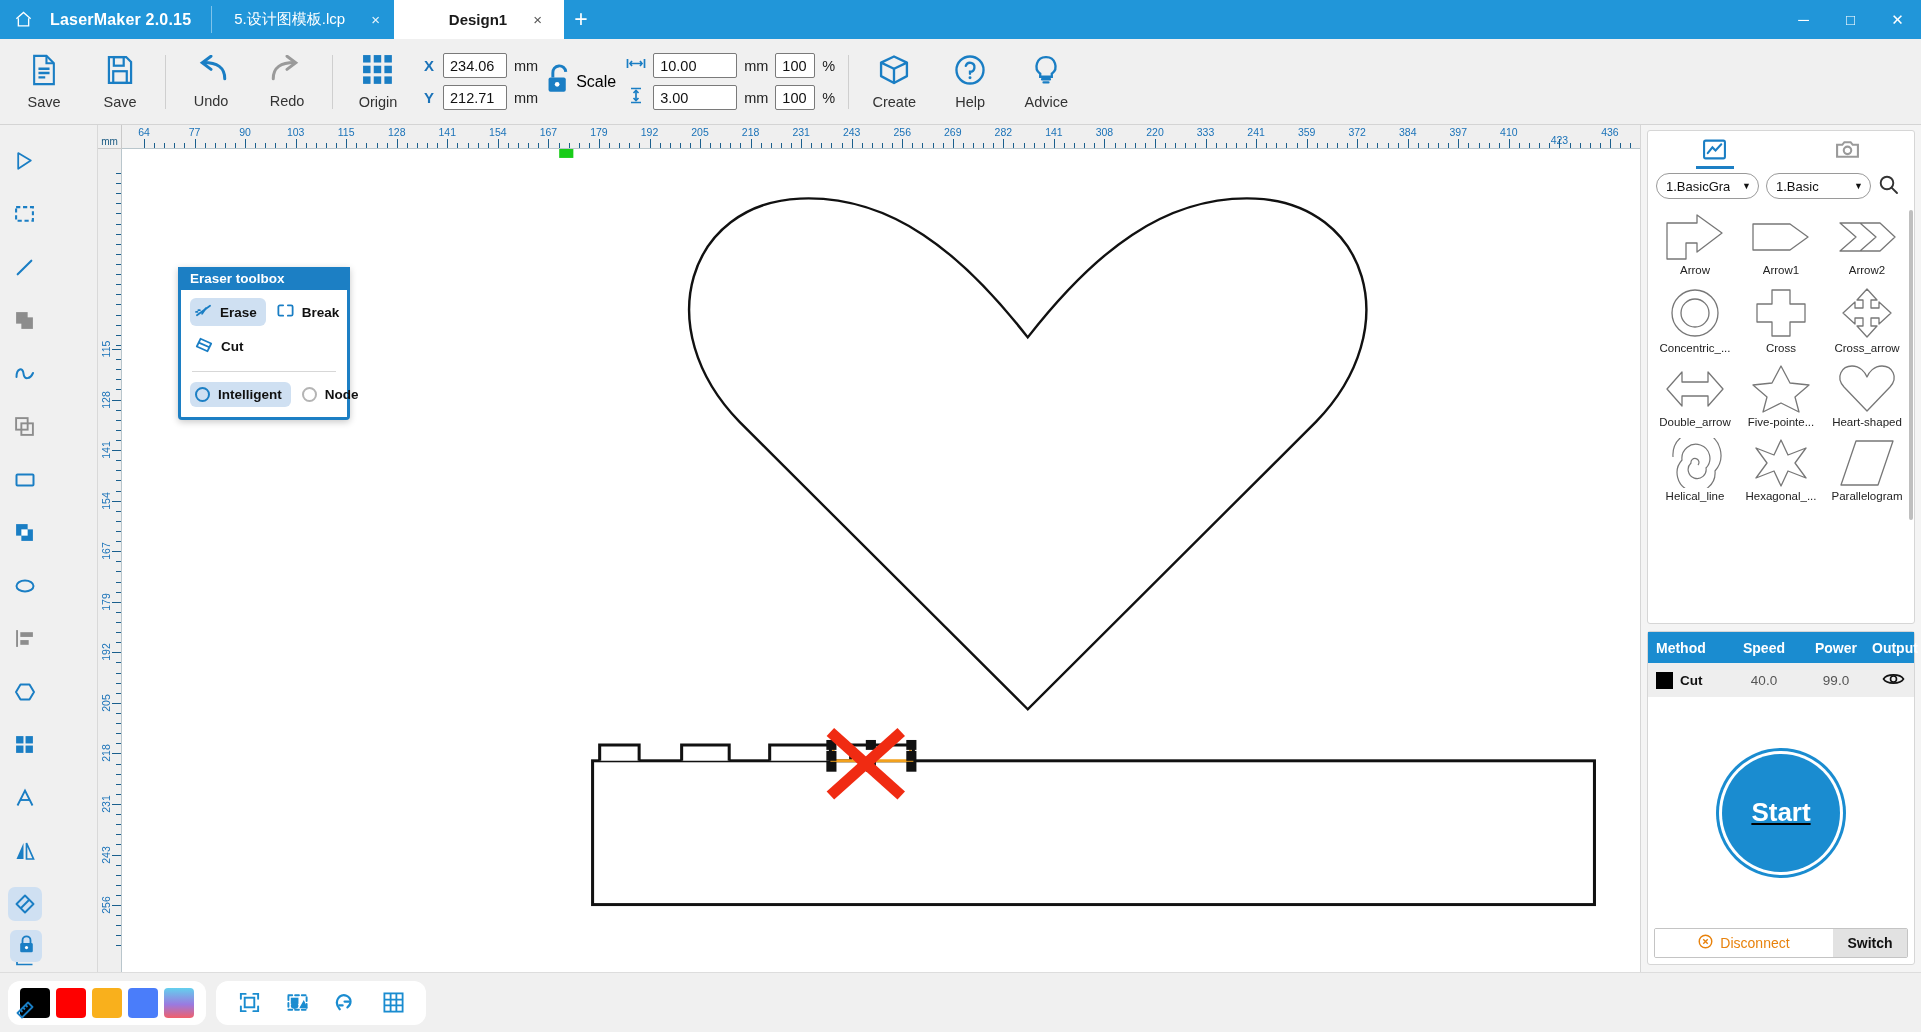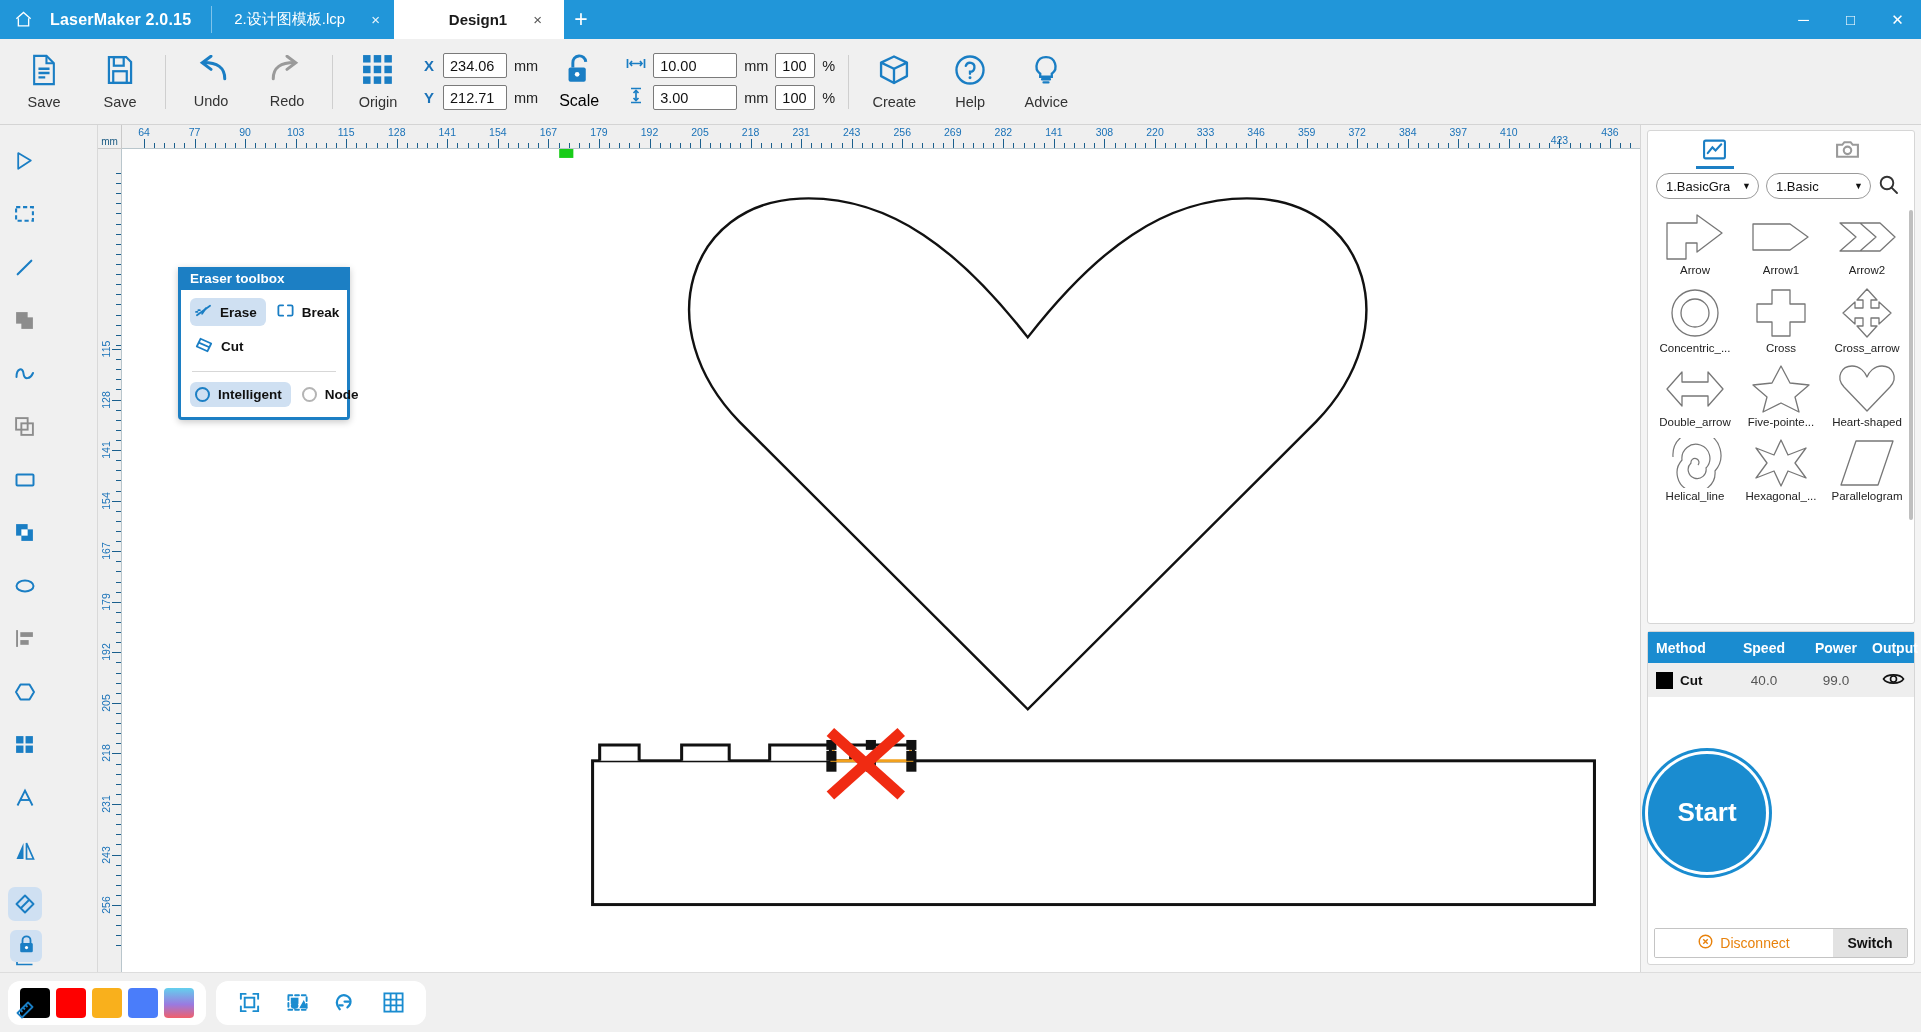--- a/index.html
+++ b/index.html
@@ -63,21 +63,21 @@
   .nbox {
     border: 1px solid #7a7a7a; background: #fff; border-radius: 2px;
     height: 25px; width: 64px; display: flex; align-items: center;
     padding: 0 6px; font-size: 14.5px; color: #111;
   }
   .nbox.wide { width: 84px; }
   .nbox.pct { width: 40px; justify-content: flex-start; }
   .unit { font-size: 14.5px; color: #222; }
 
   .scale-group {
-    display: flex; flex-direction: column; align-items: center;
+    display: flex; flex-direction: row; align-items: center;
     justify-content: flex-end; gap: 2px; width: 74px; cursor: pointer;
   }
   .size-group { display: flex; flex-direction: column; gap: 7px; padding: 0 6px 0 10px; }
   .size-row { display: flex; align-items: center; gap: 7px; }
 
   
   .body { flex: 1; display: flex; position: relative; min-height: 0; }
 
   
   .toolrail {
@@ -171,21 +171,21 @@
   .rp-layers { flex: 1; display: flex; flex-direction: column; min-height: 0; position: relative; }
   .lyr-head { display: grid; grid-template-columns: 80px 72px 72px auto; background: #1a8cd0; color: #fff; font-size: 14px; font-weight: bold; height: 31px; align-items: center; }
   .lyr-head span { text-align: center; }
   .lyr-head span:first-child { text-align: left; padding-left: 8px; }
   .lyr-row { display: grid; grid-template-columns: 80px 72px 72px auto; align-items: center; height: 34px; background: #eeeeee; font-size: 13.5px; cursor: pointer; }
   .lyr-row .mth { display: flex; align-items: center; gap: 7px; padding-left: 8px; font-weight: bold; color: #111; }
   .swatch { width: 17px; height: 17px; background: #000; }
   .lyr-row .num { text-align: center; color: #555; }
   .lyr-row .out { display: flex; justify-content: center; }
 
-  .start-area { flex: 1; display: flex; align-items: center; justify-content: flex-start; }
+  .start-area { flex: 1; display: flex; align-items: center; justify-content: center; text-decoration: underline; }
   .startbtn {
     width: 118px; height: 118px; border-radius: 50%; background: #1a8cd0; color: #fff;
     display: flex; align-items: center; justify-content: center; font-size: 26px; font-weight: bold;
     box-shadow: 0 0 0 3px #fff, 0 0 0 6px #1a8cd0; cursor: pointer;
   }
   .connbar { display: flex; height: 30px; margin: 0 6px 6px 6px; border: 1px solid #c4c4c4; border-radius: 2px; overflow: hidden; }
   .disc { flex: 1; background: #fff; display: flex; align-items: center; justify-content: center; gap: 7px; color: #e8820c; font-size: 14px; cursor: pointer; }
   .switch { width: 74px; background: #e2e2e2; display: flex; align-items: center; justify-content: center; font-size: 14px; color: #111; font-weight: bold; cursor: pointer; }
 
   
@@ -203,21 +203,21 @@
     <div class="home-btn">
       <svg width="19" height="19" viewBox="0 0 24 24" fill="none" stroke="#fff" stroke-width="1.7">
         <path d="M3 11 L12 3 L21 11"></path>
           <path d="M5.5 10.5 V20 H18.5 V10.5"></path>
       </svg>
     </div>
     <div class="app-name">LaserMaker 2.0.15</div>
     <div class="tabsep"></div>
 
     <div class="tab">
-      <span class="tab-label">2.设计图模板.lcp</span>
+      <span class="tab-label">5.设计图模板.lcp</span>
       <span class="tab-close">×</span>
     </div>
 
     <div class="tab active">
       <span class="tab-label">Design1</span>
       <span class="tab-close">×</span>
     </div>
 
     <div class="newtab">+</div>
 
@@ -667,21 +667,21 @@
           <span class="tickH" style="left: 1043.11px; height: 5px;"></span>
           <span class="tickH" style="left: 1053.22px; height: 5px;"></span>
           <span class="tickH" style="left: 1063.33px; height: 5px;"></span>
           <span class="tickH" style="left: 1073.44px; height: 5px;"></span>
           <span class="lab" style="left: 1083.55px;">333</span>
           <span class="tickH" style="left: 1083.55px; height: 9px;"></span>
           <span class="tickH" style="left: 1093.66px; height: 5px;"></span>
           <span class="tickH" style="left: 1103.77px; height: 5px;"></span>
           <span class="tickH" style="left: 1113.88px; height: 5px;"></span>
           <span class="tickH" style="left: 1123.99px; height: 5px;"></span>
-          <span class="lab" style="left: 1134.1px;">346</span>
+          <span class="lab" style="left: 1134.1px;">241</span>
           <span class="tickH" style="left: 1134.1px; height: 9px;"></span>
           <span class="tickH" style="left: 1144.21px; height: 5px;"></span>
           <span class="tickH" style="left: 1154.32px; height: 5px;"></span>
           <span class="tickH" style="left: 1164.43px; height: 5px;"></span>
           <span class="tickH" style="left: 1174.54px; height: 5px;"></span>
           <span class="lab" style="left: 1184.65px;">359</span>
           <span class="tickH" style="left: 1184.65px; height: 9px;"></span>
           <span class="tickH" style="left: 1194.76px; height: 5px;"></span>
           <span class="tickH" style="left: 1204.87px; height: 5px;"></span>
           <span class="tickH" style="left: 1214.98px; height: 5px;"></span>

